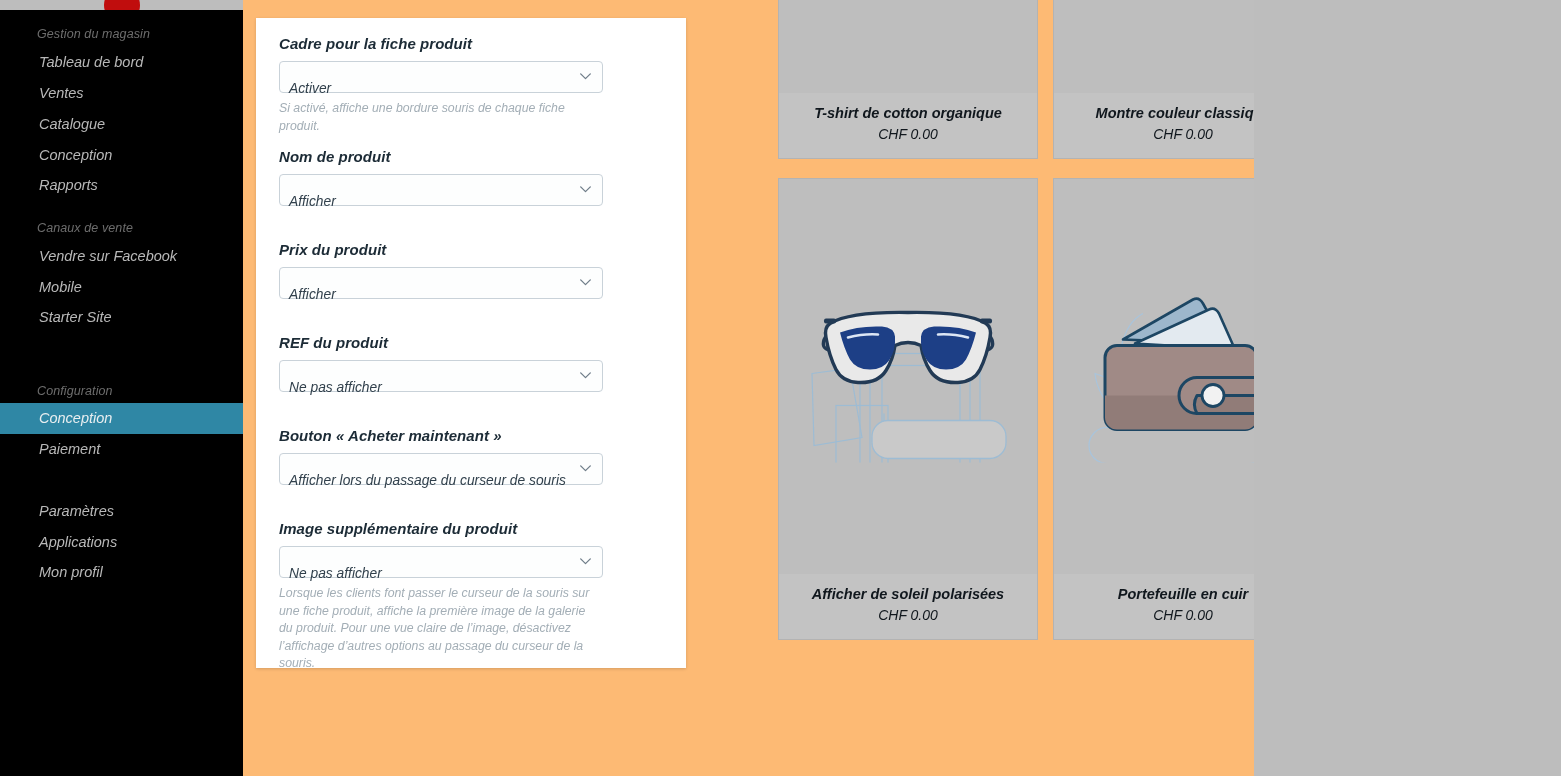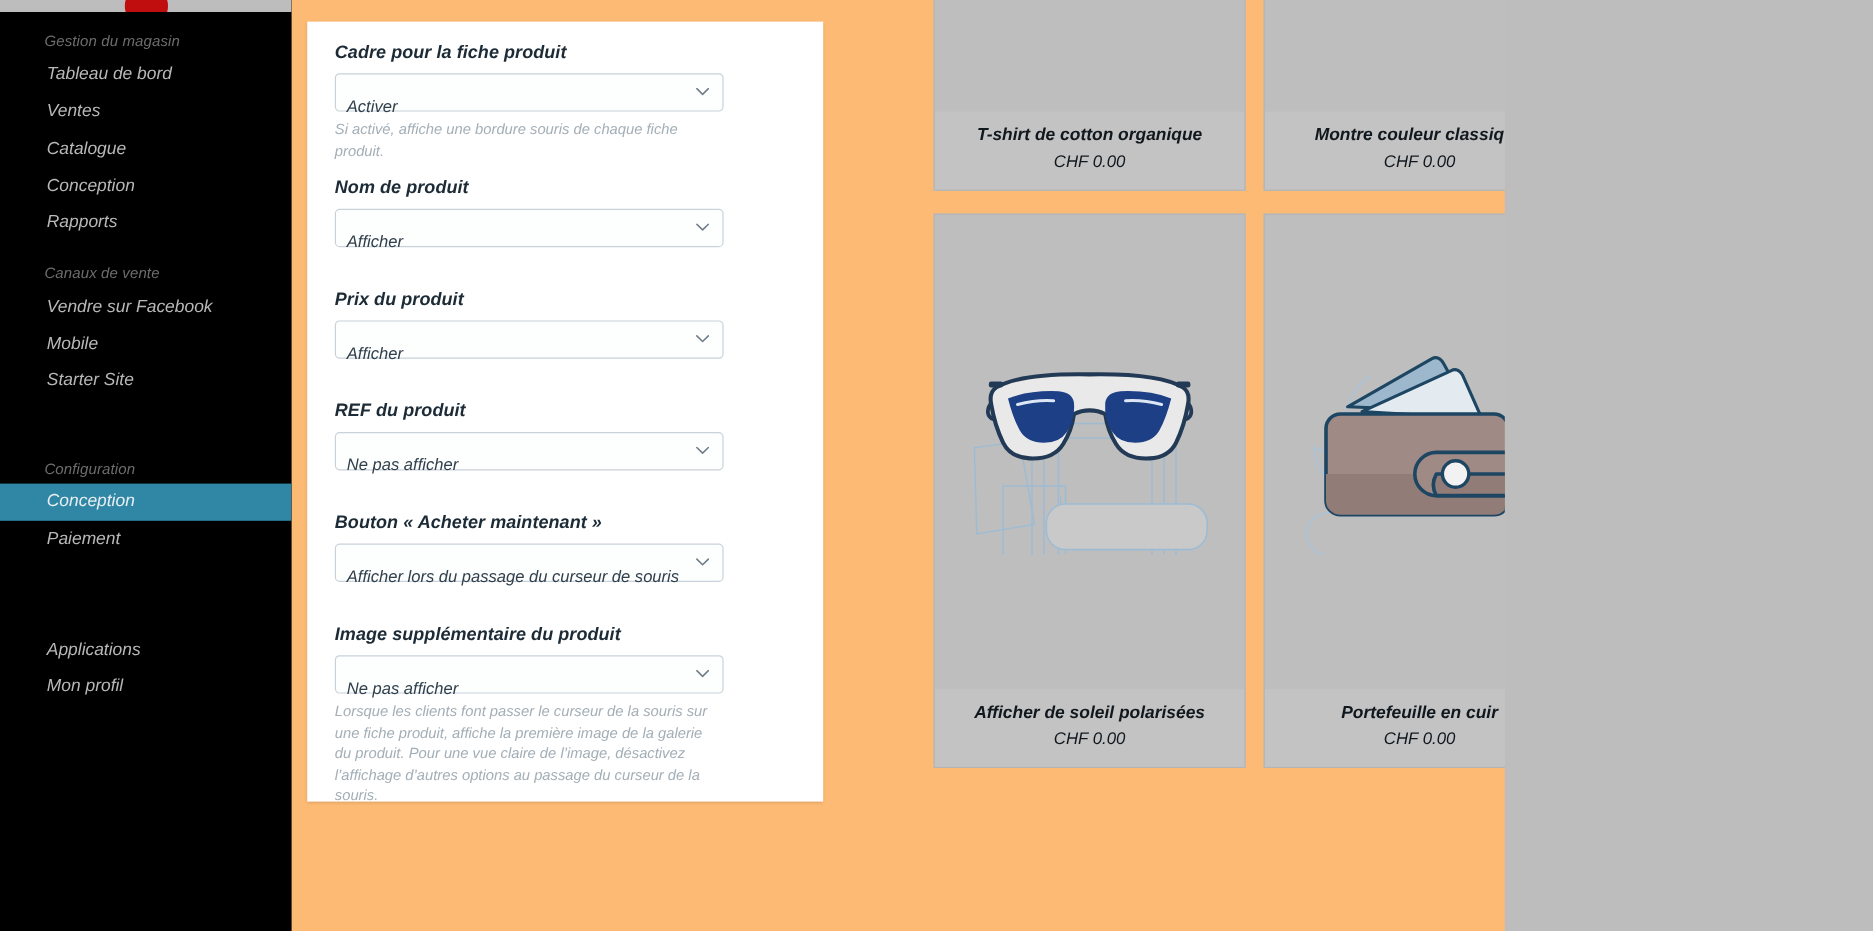--- a/index.html
+++ b/index.html
@@ -237,20 +237,23 @@
       <span>Starter Site</span>
     </div>
 
     <div class="nav-section-label" style="top:384px;">Configuration</div>
 
     <div class="nav-item active" style="top:403px;">
       <span>Conception</span>
     </div>
     <div class="nav-item" style="top:434px;">
       <span>Paiement</span>
+    </div>
+    <div class="nav-item" style="top:496px;">
+      <span>Paramètres</span>
     </div>
     <div class="nav-item" style="top:527px;">
       <span>Applications</span>
     </div>
     <div class="nav-item" style="top:557px;">
       <span>Mon profil</span>
     </div>
   </nav>
 
   <section id="settings-panel">

